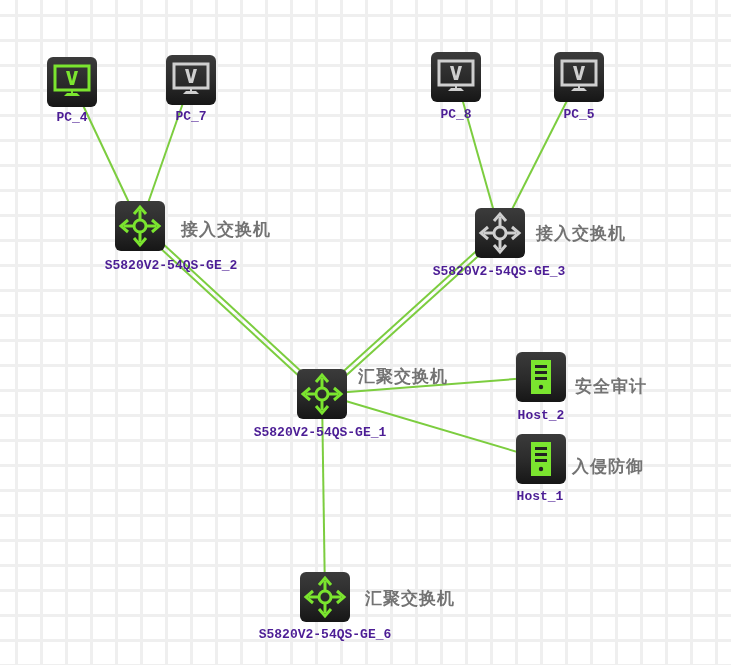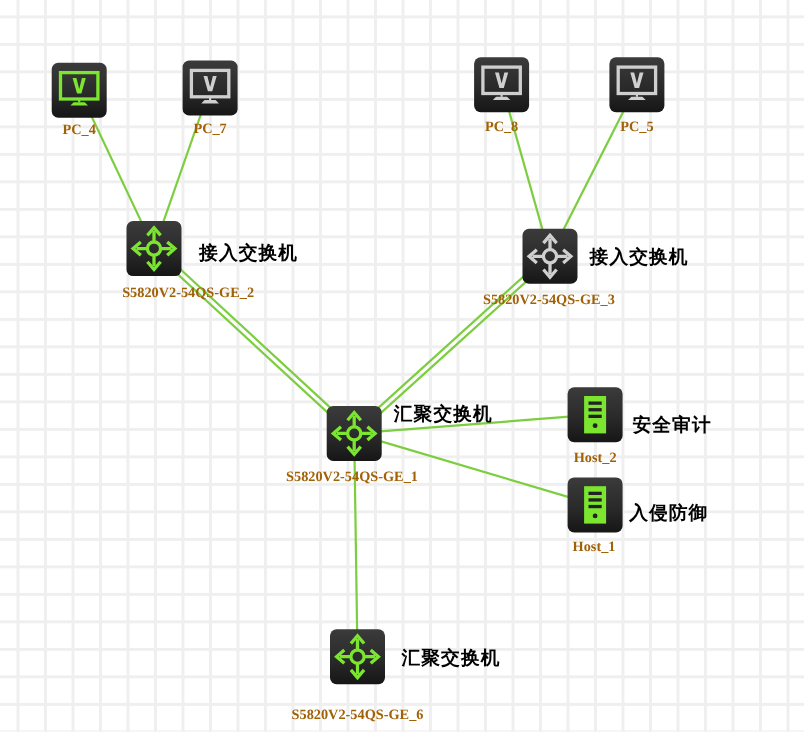--- a/index.html
+++ b/index.html
@@ -11,24 +11,24 @@
       linear-gradient(to bottom, #efefef 0, #efefef 3px, transparent 3px);
     background-size: 25px 25px;
     background-position: 15px 14px;
     font-family: "Liberation Sans", sans-serif;
   }
   #links { position: absolute; left: 0; top: 0; width: 731px; height: 665px; }
   .node { position: absolute; width: 50px; height: 50px; border-radius: 6px;
     background: linear-gradient(to bottom, #3b3b3b 0%, #2a2a2a 55%, #161616 100%);
     box-sizing: border-box; }
   .node svg { position: absolute; left: 0; top: 0; width: 50px; height: 50px; }
-  .name { position: absolute; font-family: Liberation Serif, serif; font-weight: bold;
-    font-size: 13px; color: #a16207; white-space: nowrap; transform: translateX(-50%); }
+  .name { position: absolute; font-family: Liberation Mono, monospace; font-weight: bold;
+    font-size: 13px; color: #4c1d95; white-space: nowrap; transform: translateX(-50%); }
   .role { position: absolute; font-family: "DejaVu Serif", "Liberation Serif", serif; font-weight: bold;
-    font-size: 17px; color: #000000; white-space: nowrap; letter-spacing: 1px; }
+    font-size: 17px; color: #737373; white-space: nowrap; letter-spacing: 1px; }
 </style>
 </head>
 <body>
 
 <svg id="links">
     <line x1="72" y1="82" x2="140" y2="226" stroke="#7ccd3f" stroke-width="2"></line>
     <line x1="191" y1="80" x2="140" y2="226" stroke="#7ccd3f" stroke-width="2"></line>
     <line x1="456" y1="77" x2="500" y2="233" stroke="#7ccd3f" stroke-width="2"></line>
     <line x1="579" y1="77" x2="500" y2="233" stroke="#7ccd3f" stroke-width="2"></line>
     <line x1="141.69570025683265" y1="224.1629913884313" x2="323.69570025683265" y2="392.1629913884313" stroke="#7ccd3f" stroke-width="2"></line>
@@ -191,13 +191,13 @@
         <line x1="25" y1="19" x2="25" y2="9" stroke="#7be52f" stroke-width="3"></line>
         <path d="M19 13 L25 6 L31 13" fill="none" stroke="#7be52f" stroke-width="3" stroke-linejoin="miter"></path>
       </g>
       <g transform="rotate(270 25 25)">
         <line x1="25" y1="19" x2="25" y2="9" stroke="#7be52f" stroke-width="3"></line>
         <path d="M19 13 L25 6 L31 13" fill="none" stroke="#7be52f" stroke-width="3" stroke-linejoin="miter"></path>
       </g>
     </svg>
   </div>
 <div class="role" style="left:365px;top:587px;">汇聚交换机</div>
-<div class="name" style="left:325px;top:642px;">S5820V2-54QS-GE_6</div>
+<div class="name" style="left:325px;top:627px;">S5820V2-54QS-GE_6</div>
 
 </body></html>

